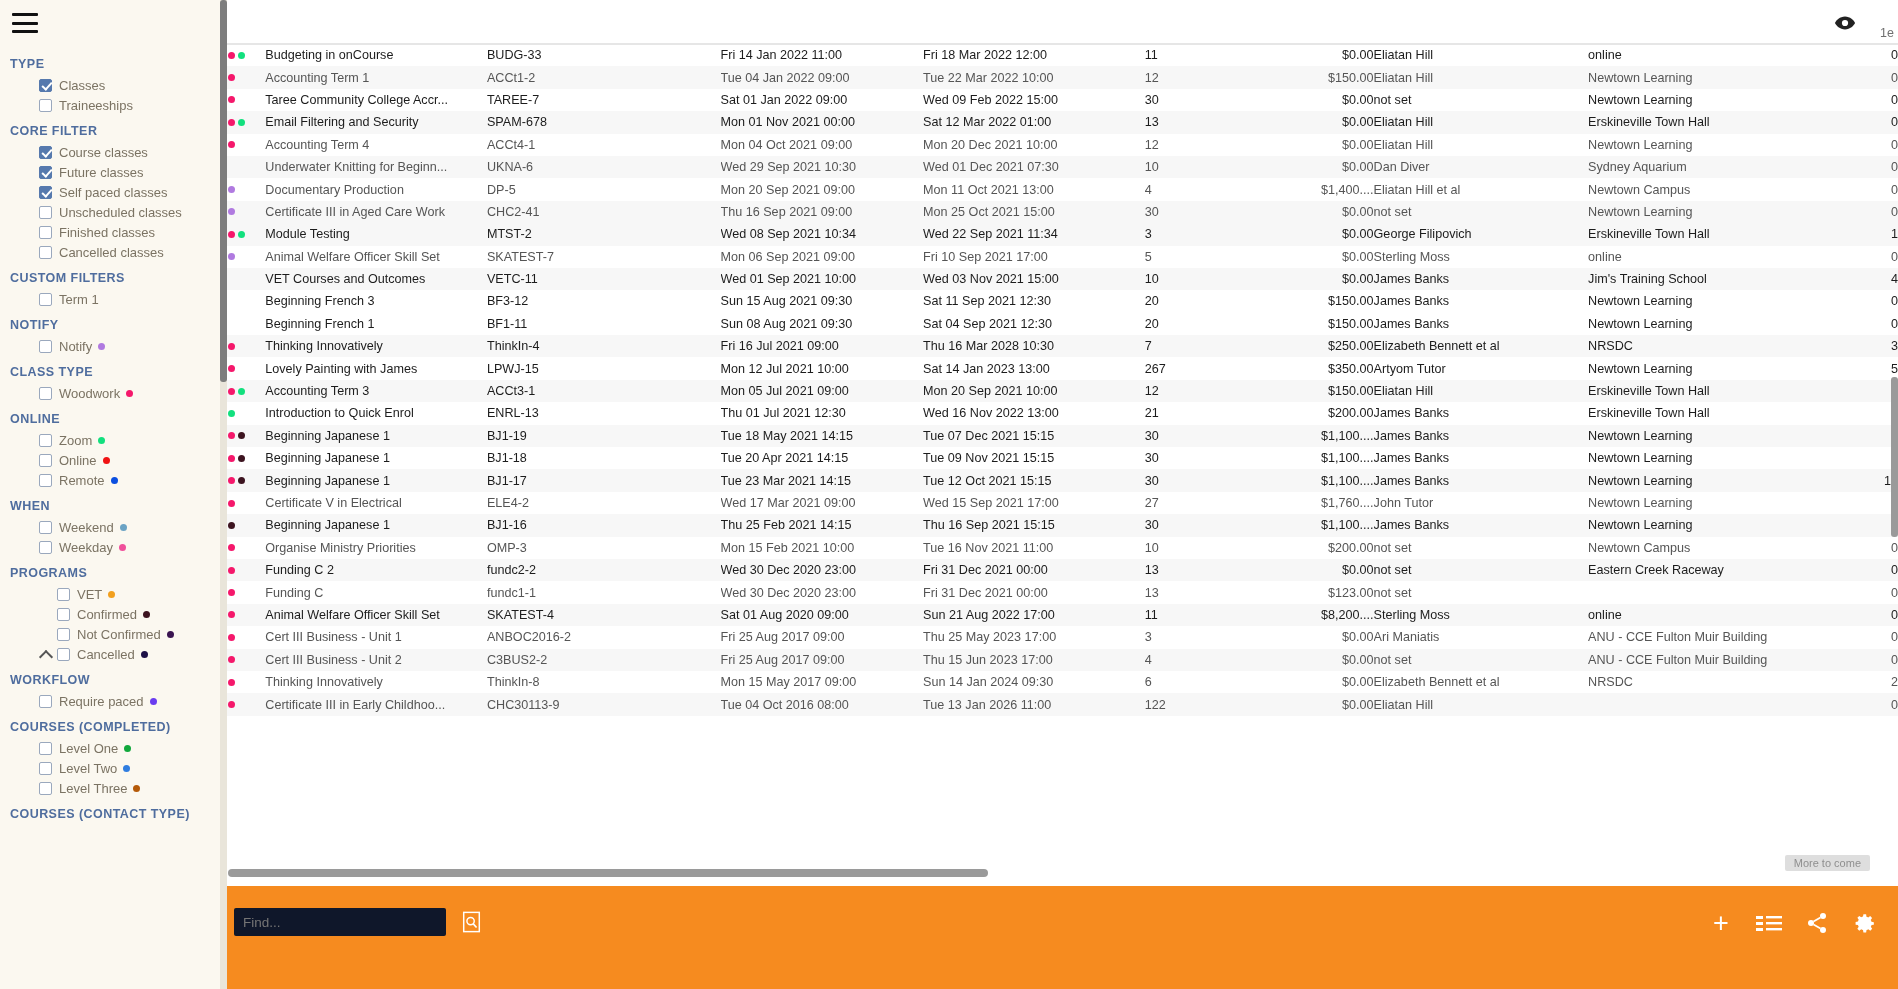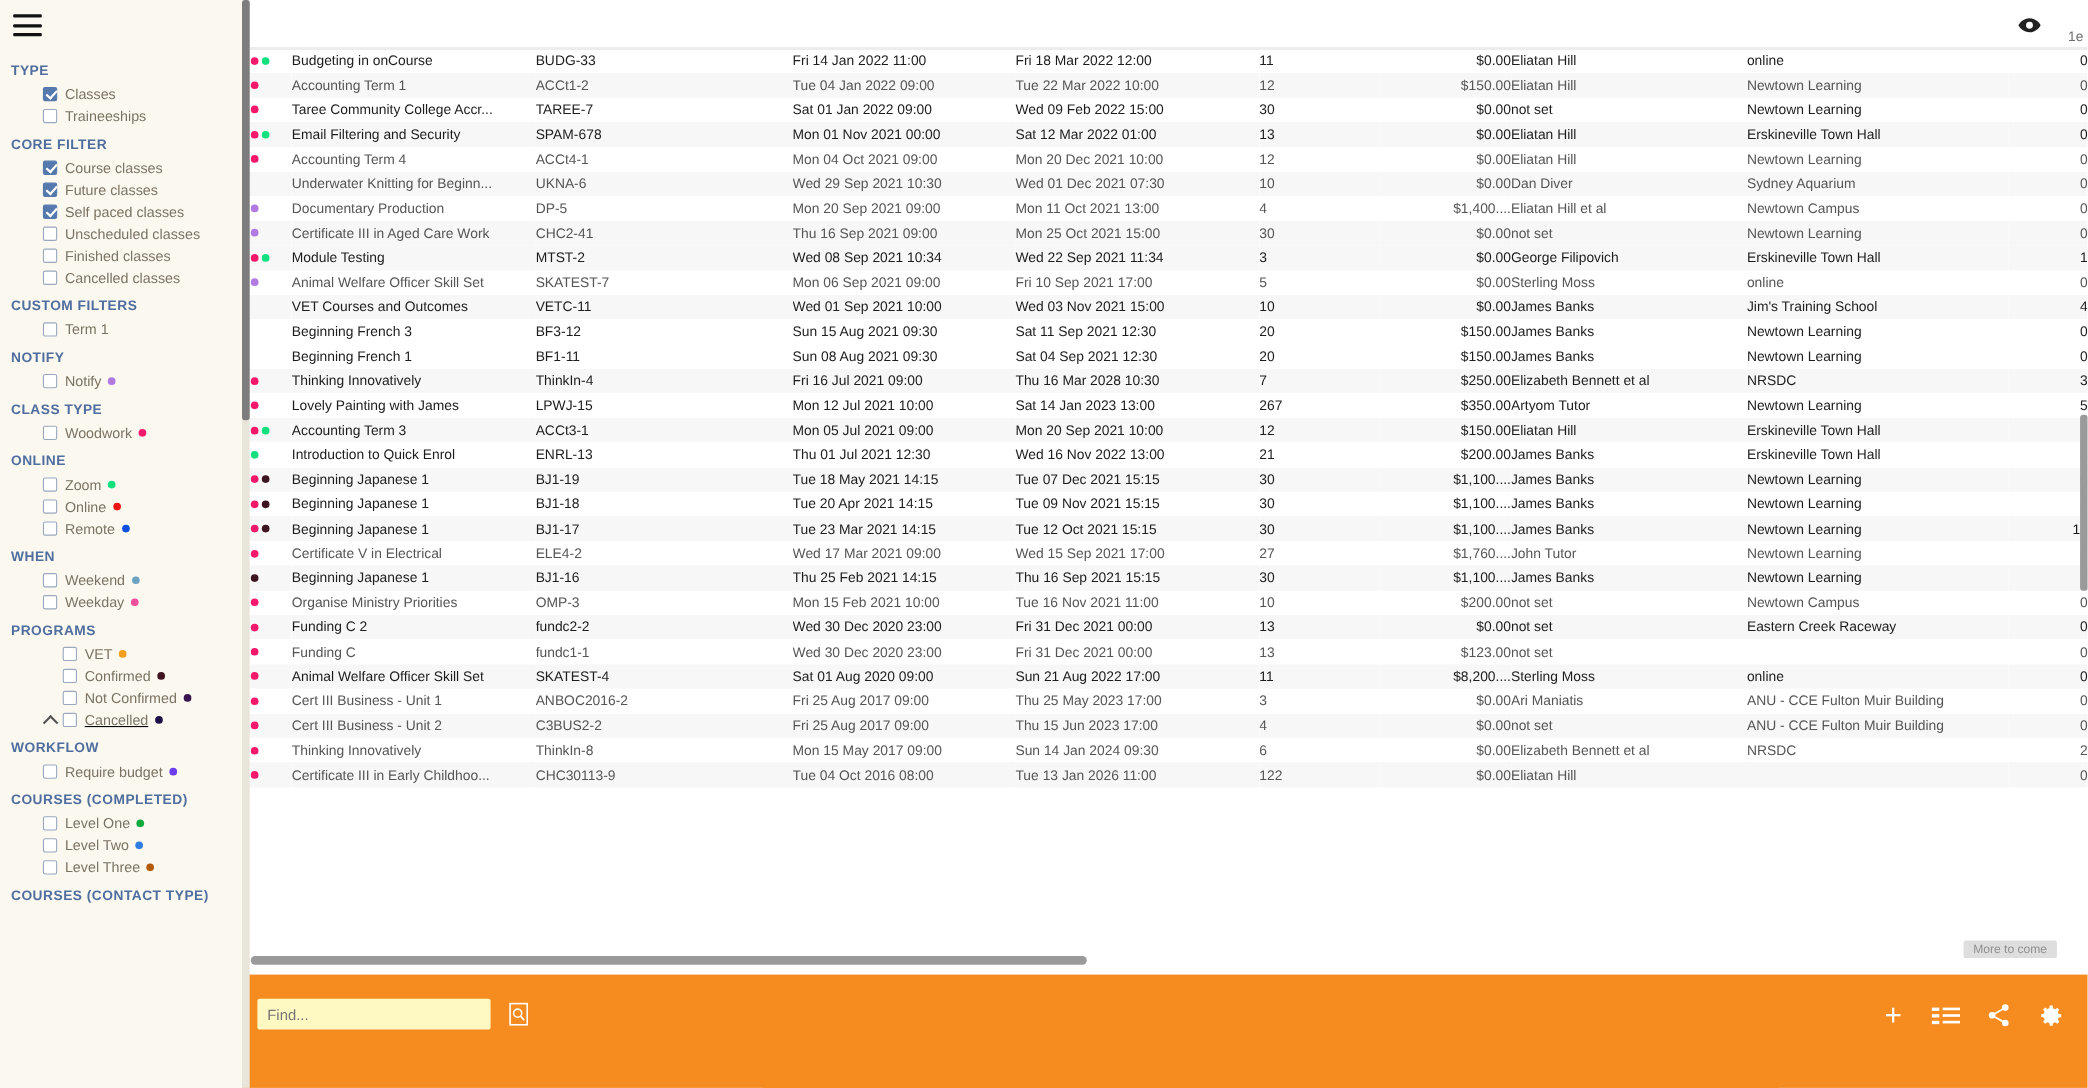--- a/index.html
+++ b/index.html
@@ -32,21 +32,21 @@
     font-size: 12.5px; font-weight: bold; color: #4f6d9e;
     letter-spacing: .45px; padding: 9px 0 4px 10px; text-transform: uppercase;
   }
   .chk-row {
     display: flex; align-items: center;
     padding: 2px 0 2px 10px; min-height: 20px;
     cursor: pointer;
     margin-left: 29px;
   }
   .chk-row.indent { padding-left: 28px; }
-  .chk-row.caret { padding-left: 10px; text-decoration: underline; }
+  .chk-row.caret { padding-left: 10px; }
   .caret-icon {
     width: 14px; height: 14px; margin-right: 4px; flex: 0 0 14px;
     position: relative; color: #6b6b6b;
   }
   .caret-icon:before {
     content: ""; position: absolute; left: 2px; top: 5px;
     width: 8px; height: 8px;
     border-left: 2px solid #555; border-top: 2px solid #555;
     transform: rotate(45deg);
   }
@@ -137,21 +137,21 @@
   }
 
   
   .footer {
     position: absolute; left: 0; right: 0; bottom: 0; height: 103px;
     background: #f68b1f;
     display: flex; align-items: flex-start; padding-top: 22px;
   }
   .find-box {
     margin-left: 14px; width: 212px; height: 28px;
-    background: #fef9c3; border: none; border-radius: 2px;
+    background: #0f172a; border: none; border-radius: 2px;
     font-size: 13.5px; color: #888; padding: 0 9px;
     font-family: "Liberation Sans", sans-serif;
   }
   .find-icon-btn {
     margin-left: 12px; width: 26px; height: 28px;
     display: flex; align-items: center; justify-content: center; cursor: pointer;
   }
   .footer-right {
     margin-left: auto; margin-right: 20px; display: flex; align-items: center; gap: 22px;
     padding-top: 2px;
@@ -273,21 +273,21 @@
         </div>
         <div class="chk-row caret">
           <span class="caret-icon"></span>
           <span class="cb"></span>
           <span class="chk-label">Cancelled</span>
           <span class="dot" style="background:#1d1046"></span>
         </div>
         <div class="group-title">WORKFLOW</div>
         <div class="chk-row">
           <span class="cb"></span>
-          <span class="chk-label">Require budget</span>
+          <span class="chk-label">Require paced</span>
           <span class="dot" style="background:#6a3df0"></span>
         </div>
         <div class="group-title">COURSES (COMPLETED)</div>
         <div class="chk-row">
           <span class="cb"></span>
           <span class="chk-label">Level One</span>
           <span class="dot" style="background:#11a83c"></span>
         </div>
         <div class="chk-row">
           <span class="cb"></span>

